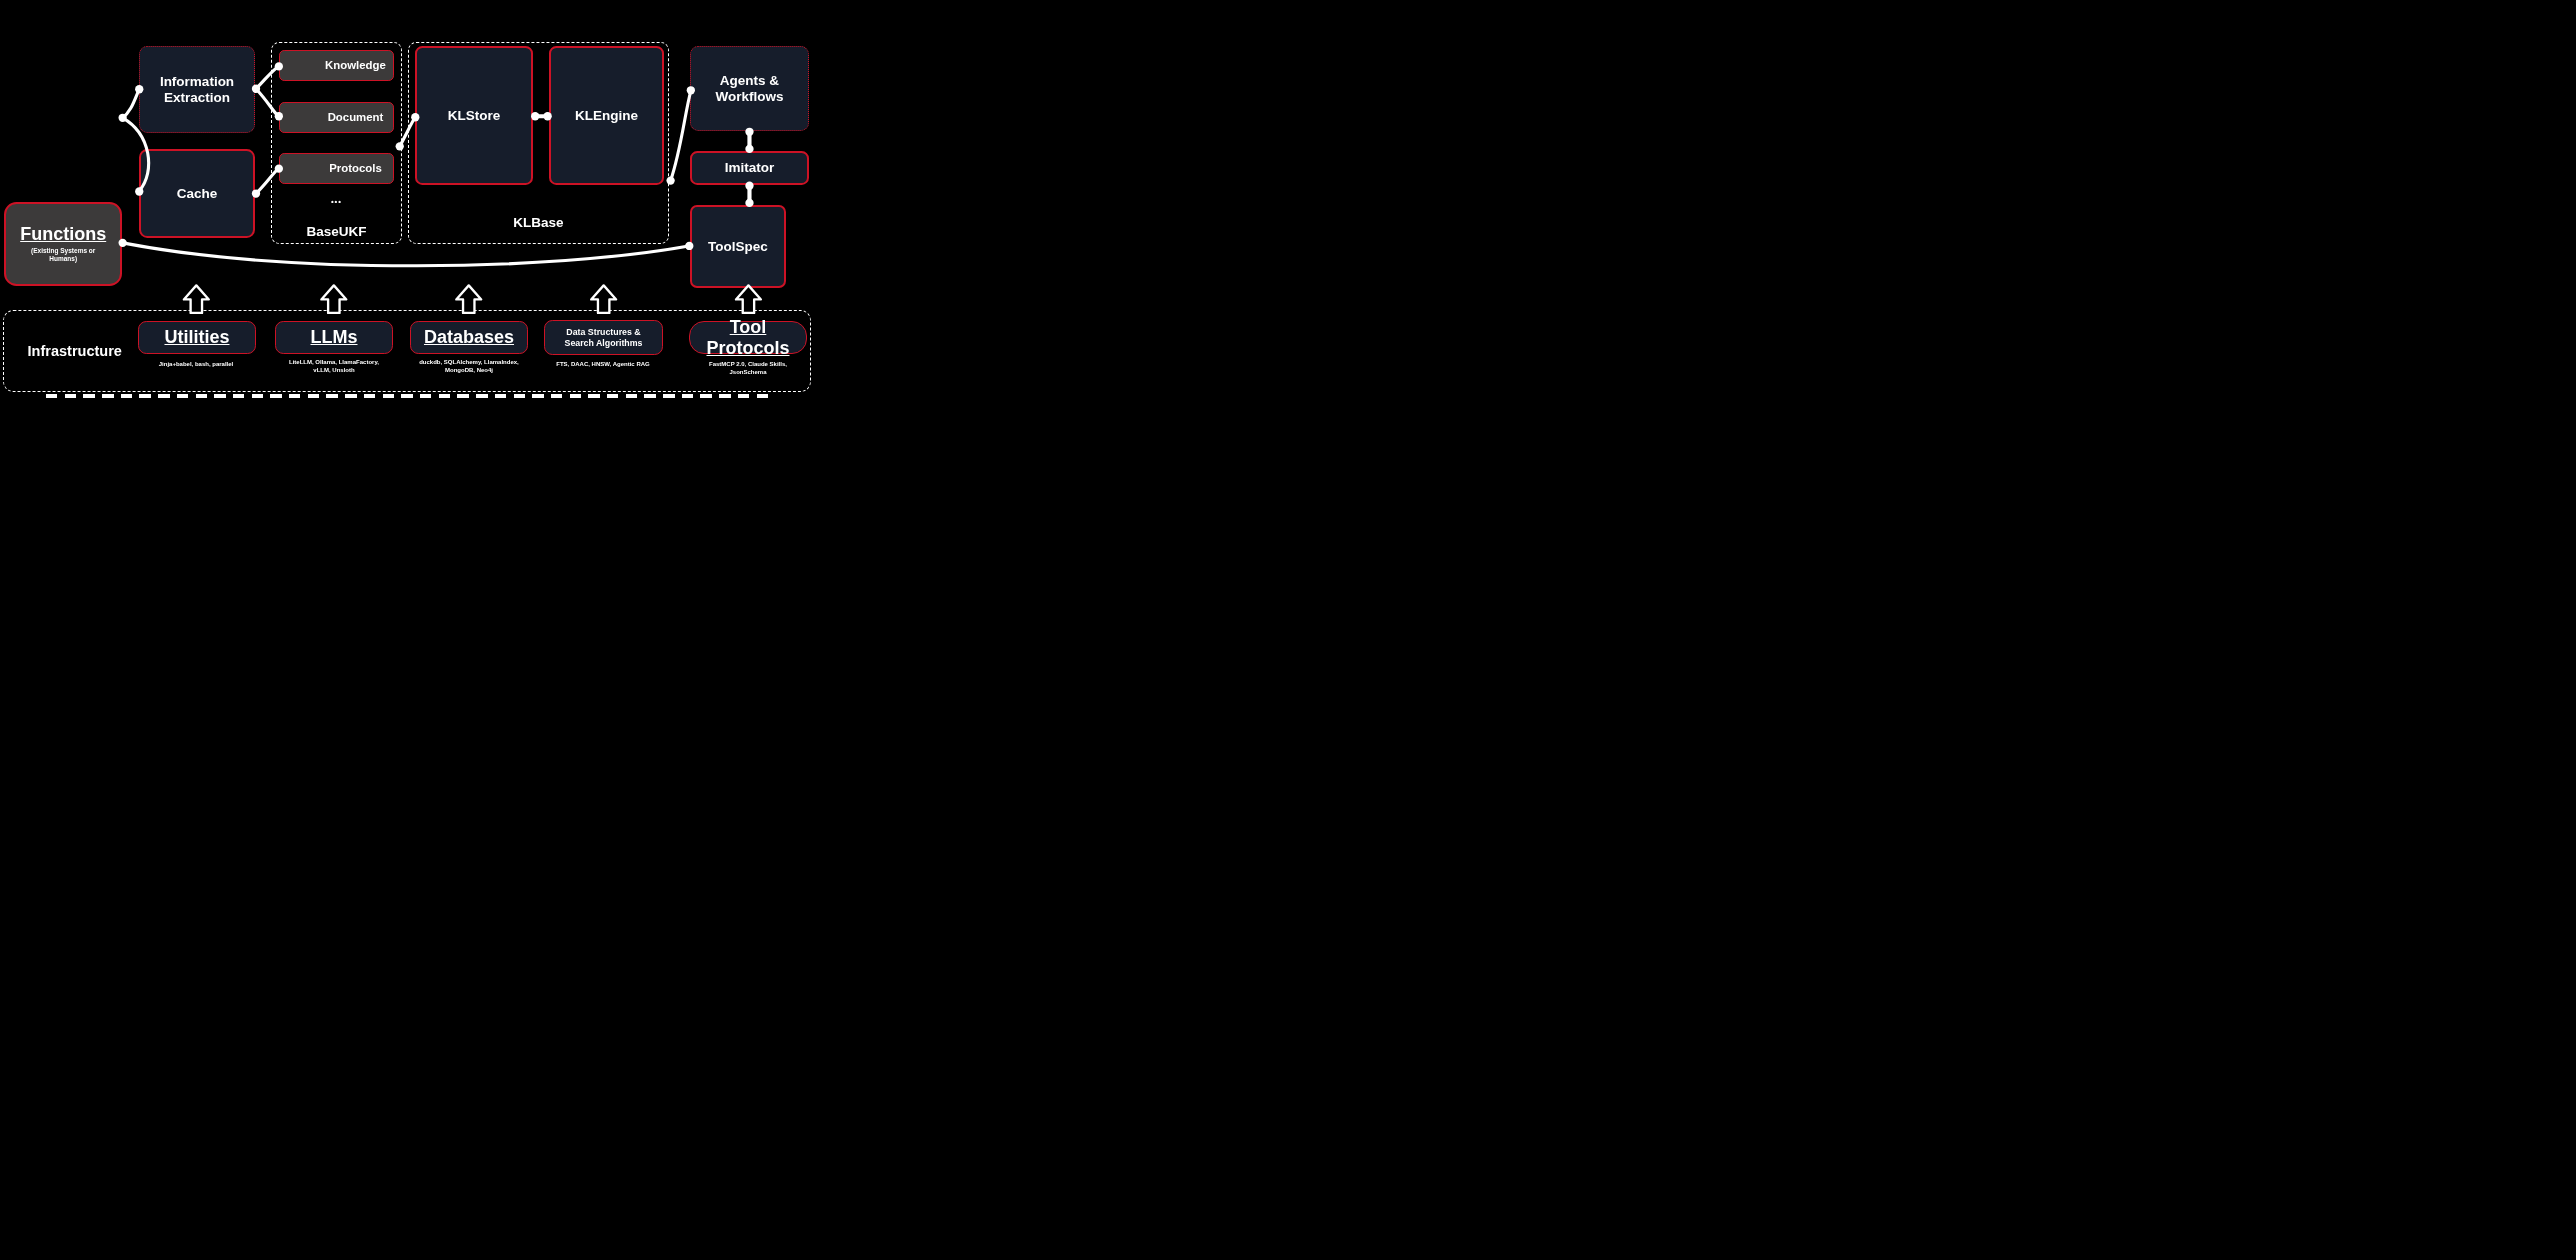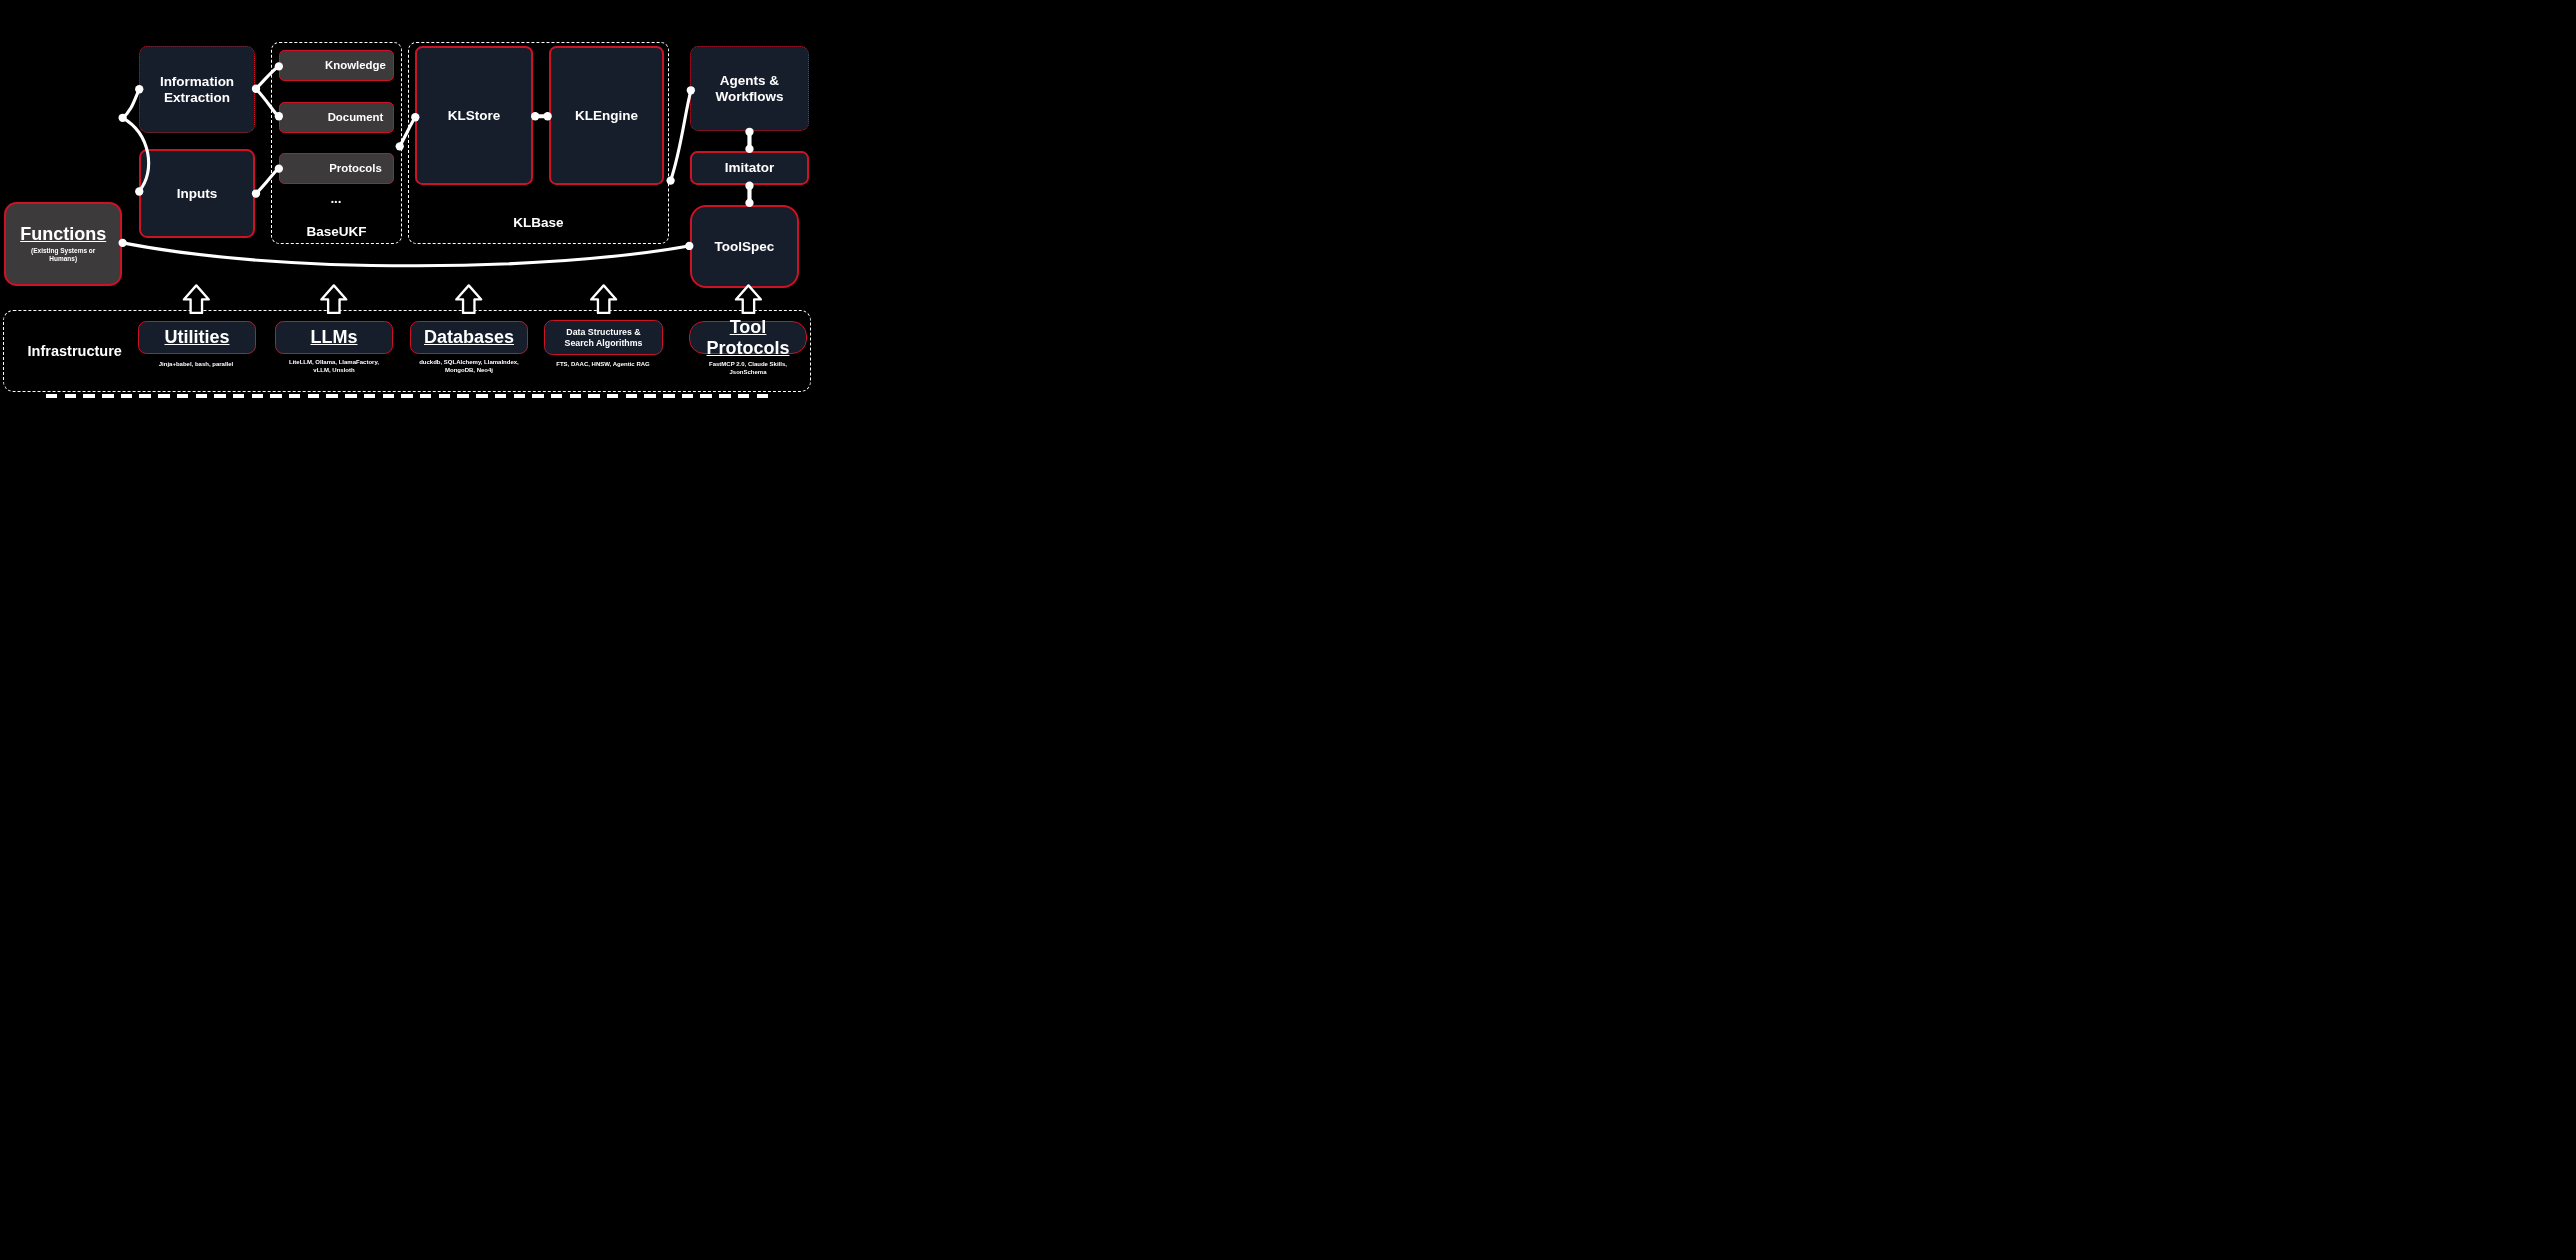--- a/index.html
+++ b/index.html
@@ -52,21 +52,21 @@
   <div class="box gray solid" style="left:4.2px;top:202px;width:118px;height:84px;border-radius:12.5px;">
     <span class="fs24 lbl">Functions</span>
     <span class="sub lbl" style="max-width:93px;">(Existing Systems or Humans)</span>
   </div>
 
   <div class="box navy dotted" style="left:139px;top:46px;width:116px;height:87px;border-radius:8.3px;">
     <span class="fs26 lbl" style="max-width:93px;">Information Extraction</span>
   </div>
 
   <div class="box navy solid" style="left:139px;top:149px;width:116px;height:89px;border-radius:8.3px;">
-    <span class="fs26 lbl">Inputs</span>
+    <span class="fs26 lbl">Cache</span>
   </div>
 
   <div class="dashw" style="left:271px;top:42px;width:131px;height:202px;">
     <span class="ellipsis lbl" style="top:154px;">•••</span>
     <span class="grouplabel lbl" style="bottom:4.2px;">BaseUKF</span>
   </div>
   <div class="box gray solid3" style="left:279px;top:50px;width:115px;height:31px;border-radius:5.2px;">
     <span class="fs22 lbl">Knowledge</span>
   </div>
   <div class="box gray solid3" style="left:279px;top:102px;width:115px;height:31px;border-radius:5.2px;">
@@ -85,21 +85,21 @@
   <div class="box navy solid" style="left:549px;top:46px;width:115px;height:139px;border-radius:7.3px;">
     <span class="fs26 lbl">KLEngine</span>
   </div>
 
   <div class="box navy dotted" style="left:690px;top:46px;width:119px;height:85px;border-radius:8.3px;">
     <span class="fs26 lbl" style="max-width:93px;">Agents &amp; Workflows</span>
   </div>
   <div class="box navy solid" style="left:690px;top:151px;width:119px;height:34px;border-radius:7.3px;">
     <span class="fs26 lbl">Imitator</span>
   </div>
-  <div class="box navy solid" style="left:690px;top:205px;width:109px;height:83px;border-radius:16px;">
+  <div class="box navy solid" style="left:690px;top:205px;width:96px;height:83px;border-radius:7px;">
     <span class="fs26 lbl">ToolSpec</span>
   </div>
 
   <div class="dashw" style="left:3.1px;top:310px;width:808px;height:82px;border-radius:10.4px;"></div>
   <span class="infra-label lbl" style="left:15.6px;top:343px;margin-left:12px;">Infrastructure</span>
 
   <div class="box navy solid3" style="left:138px;top:321px;width:118px;height:33px;border-radius:8.3px;">
     <span class="fs24 lbl">Utilities</span>
   </div>
   <div class="box navy solid3" style="left:275px;top:321px;width:118px;height:33px;border-radius:8.3px;">

